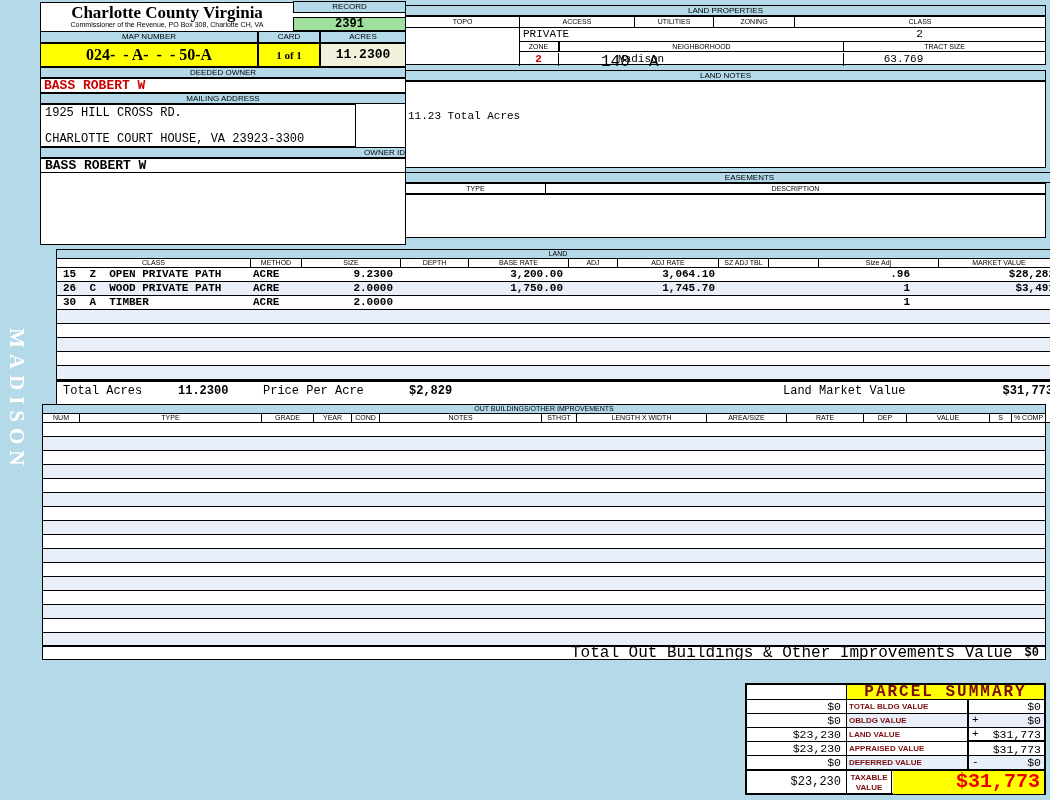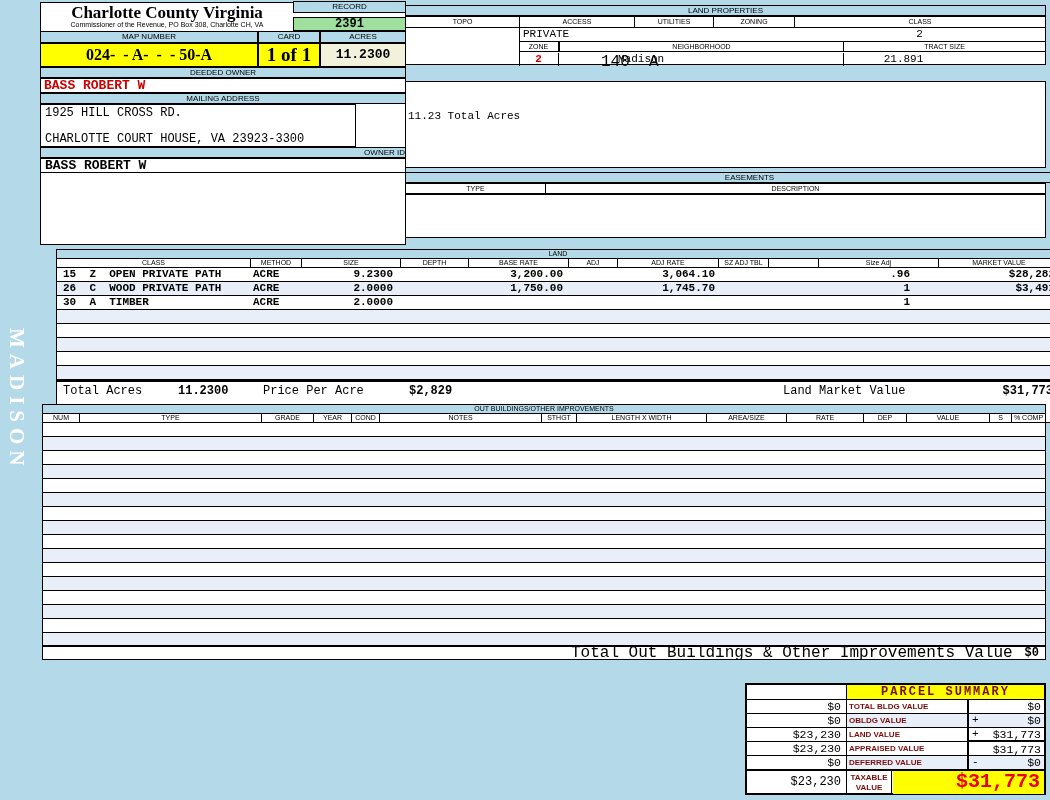--- a/index.html
+++ b/index.html
@@ -40,21 +40,21 @@
   <div class="abs" style="left:42px;top:21px;width:250px;text-align:center;font-size:7px;">Commissioner of the Revenue, PO Box 308, Charlotte CH, VA</div>
 
   <div class="bar" style="left:293px;top:1px;width:113px;height:12px;">RECORD</div>
   <div class="abs mono" style="left:293px;top:17px;width:113px;height:14px;background:var(--record_green);border:1px solid #000;font-size:12px;font-weight:700;text-align:center;line-height:12px;">2391</div>
 
   <div class="bar" style="left:40px;top:31px;width:218px;height:12px;">MAP NUMBER</div>
   <div class="bar" style="left:258px;top:31px;width:62px;height:12px;">CARD</div>
   <div class="bar" style="left:320px;top:31px;width:86px;height:12px;">ACRES</div>
 
   <div class="abs serif" style="left:40px;top:43px;width:218px;height:24px;background:var(--highlight_yellow);border:1px solid #000;font-size:16px;font-weight:700;text-align:center;line-height:22px;white-space:pre;">024-  - A-  -  - 50-A</div>
-  <div class="abs serif" style="left:258px;top:43px;width:62px;height:24px;background:var(--highlight_yellow);border:1px solid #000;font-size:19px;font-weight:700;text-align:center;line-height:22px;">1 of 1</div>
+  <div class="abs serif" style="left:258px;top:43px;width:62px;height:24px;background:var(--highlight_yellow);border:1px solid #000;font-size:11px;font-weight:700;text-align:center;line-height:22px;">1 of 1</div>
   <div class="abs mono" style="left:320px;top:43px;width:86px;height:24px;background:var(--acres_cream);border:1px solid #000;font-size:13px;font-weight:700;text-align:center;line-height:22px;">11.2300</div>
 
   <div class="bar" style="left:40px;top:67px;width:366px;height:11px;">DEEDED OWNER</div>
   <div class="abs mono" style="left:40px;top:78px;width:366px;height:15px;background:#fff;border:1px solid #000;color:var(--owner_red);font-size:13px;font-weight:700;line-height:13px;padding-left:3px;">BASS ROBERT W</div>
 
   <div class="bar" style="left:40px;top:93px;width:366px;height:11px;">MAILING ADDRESS</div>
   <div class="box" style="left:40px;top:104px;width:316px;height:43px;">
     <div class="abs mono" style="left:4px;top:1px;font-size:12px;">1925 HILL CROSS RD.</div>
     <div class="abs mono" style="left:4px;top:27px;font-size:12px;text-align:right;">CHARLOTTE COURT HOUSE, VA 23923-3300</div>
   </div>
@@ -71,23 +71,24 @@
     <div class="hcell" style="left:388px;top:0;width:251px;height:11px;border-bottom:1px solid #000;">CLASS</div>
     <div class="abs" style="left:113px;top:11px;width:1px;height:38px;background:#000;"></div>
     <div class="abs mono" style="left:117px;top:11px;font-size:11px;">PRIVATE</div>
     <div class="abs mono" style="left:388px;top:11px;width:251px;font-size:11px;text-align:center;">2</div>
     <div class="hcell" style="left:113px;top:24px;width:40px;height:11px;border:1px solid #000;border-left:none;">ZONE</div>
     <div class="hcell" style="left:153px;top:24px;width:284px;height:11px;border-top:1px solid #000;border-bottom:1px solid #000;">NEIGHBORHOOD</div>
     <div class="hcell" style="left:437px;top:24px;width:202px;height:11px;border-top:1px solid #000;border-bottom:1px solid #000;">TRACT SIZE</div>
     <div class="abs mono" style="left:113px;top:36px;width:40px;text-align:center;font-size:11px;font-weight:700;color:var(--owner_red);border-right:1px solid #000;height:13px;">2</div>
     <div class="abs mono" style="left:162px;top:36px;font-size:16px;margin-left:33px;">140  A</div>
     <div class="abs mono" style="left:212px;top:36px;font-size:11px;">Madison</div>
-    <div class="abs mono" style="left:437px;top:36px;width:120px;text-align:center;font-size:11px;border-left:1px solid #000;height:13px;">21.891</div>
-  </div>
-
+    <div class="abs mono" style="left:437px;top:36px;width:120px;text-align:center;font-size:11px;border-left:1px solid #000;height:13px;">63.769</div>
+  </div>
+
+  <div class="bar" style="left:405px;top:70px;width:641px;height:11px;">LAND NOTES</div>
   <div class="box" style="left:405px;top:81px;width:641px;height:87px;">
     <div class="abs mono" style="left:2px;top:28px;font-size:11px;">11.23 Total Acres</div>
   </div>
 
   <div class="bar" style="left:405px;top:172px;width:689px;height:11px;">EASEMENTS</div>
   <div class="box" style="left:405px;top:183px;width:641px;height:11px;">
     <div class="hcell first" style="left:0;top:0;width:140px;height:10px;border-right:1px solid #000;">TYPE</div>
     <div class="hcell first" style="left:140px;top:0;width:499px;height:10px;">DESCRIPTION</div>
   </div>
   <div class="box" style="left:405px;top:194px;width:641px;height:44px;"></div>
@@ -166,21 +167,21 @@
     <div class="stripes-outb" style="top:18px;height:222px;"></div>
     <div class="abs" style="left:0;top:240px;width:1002px;height:14px;border-top:2px solid #000;background:#fff;">
       <span class="abs mono" style="left:504px;top:0;font-size:16px;line-height:13px;margin-left:24px;">Total Out Buildings &amp; Other Improvements Value</span>
       <span class="abs mono" style="right:6px;top:0;font-size:12px;font-weight:700;line-height:13px;">$0</span>
     </div>
   </div>
 
   <div class="abs" style="left:745px;top:683px;width:301px;height:112px;border:2px solid #000;background:#fff;">
     <div class="abs" style="left:0;top:0;width:297px;height:15px;border-bottom:1px solid #000;">
       <div class="abs" style="left:0;top:0;width:100px;height:14px;border-right:1px solid #000;background:#fff;"></div>
-      <div class="abs mono" style="left:100px;top:0;width:197px;height:14px;background:var(--highlight_yellow);color:var(--maroon);font-size:12px;font-weight:700;letter-spacing:2px;text-align:center;line-height:14px;">PARCEL SUMMARY</div>
+      <div class="abs mono" style="left:100px;top:0;width:197px;height:14px;background:var(--highlight_yellow);color:var(--maroon);font-size:16px;font-weight:700;letter-spacing:2px;text-align:center;line-height:14px;">PARCEL SUMMARY</div>
     </div>
 
     <div class="abs" style="left:0;top:15px;width:297px;height:14px;border-bottom:1px solid #000;">
       <div class="abs psval" style="left:0;top:0;width:100px;border-right:1px solid #000;height:13px;padding-right:5px;">$0</div>
       <div class="abs pslabel" style="left:102px;top:0;width:117px;">TOTAL BLDG VALUE</div>
       <div class="abs" style="left:220px;top:0;width:77px;height:13px;border-left:2px solid #000;">
         <span class="abs mono" style="left:3px;font-size:11px;line-height:13px;"></span>
         <span class="abs psval" style="right:3px;left:10px;">$0</span>
       </div>
     </div>

